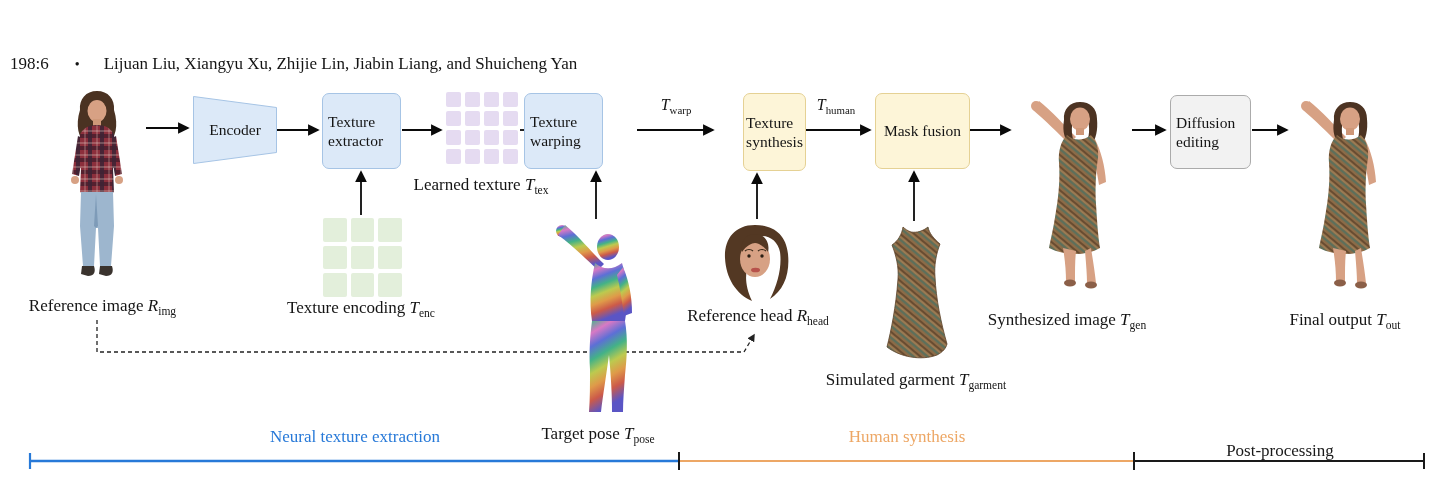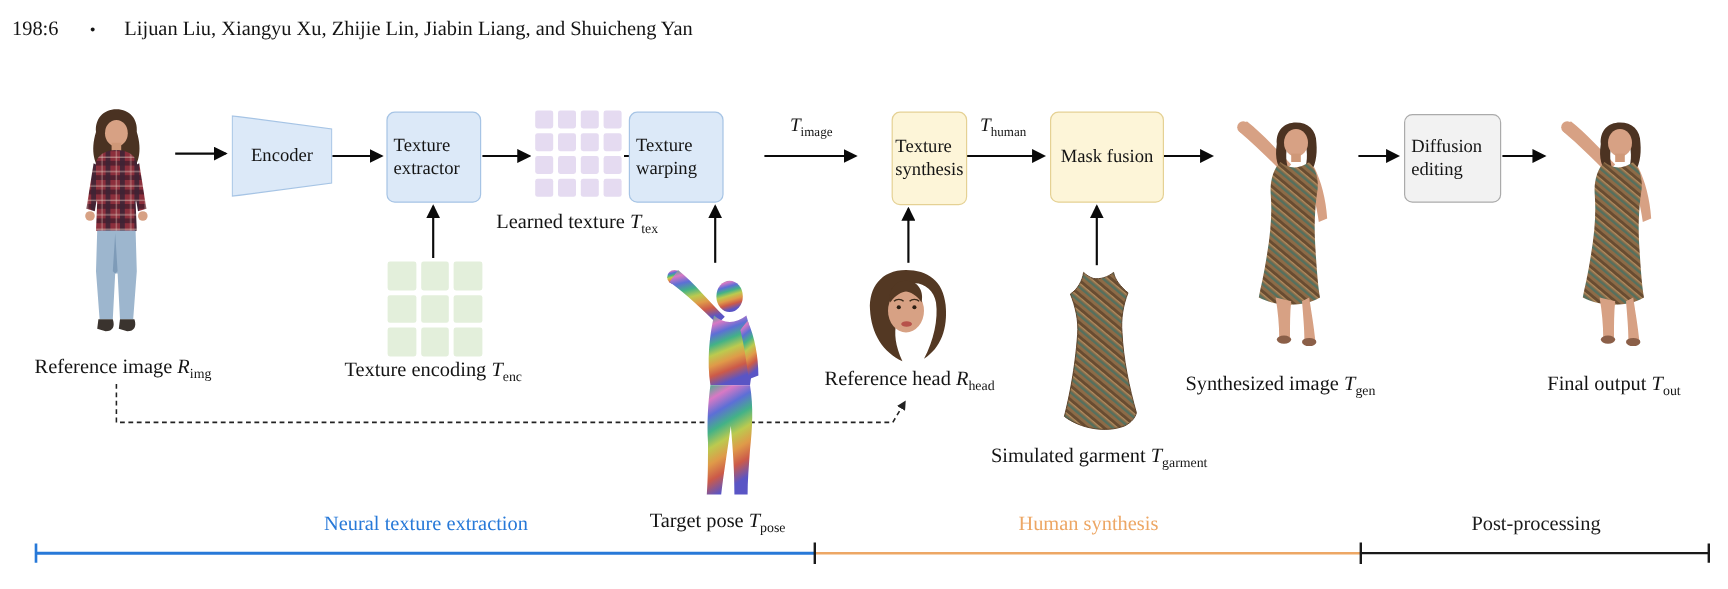--- a/index.html
+++ b/index.html
@@ -2,21 +2,21 @@
 <html style="--box-blue: #dce9f8; --box-blue-border: #a6c4e5; --box-yellow: #fdf5d8; --box-yellow-border: #e5d194; --box-gray: #f2f2f2; --box-gray-border: #ababab; --cell-purple: #e5dbf1; --cell-green: #e3efdb; --phase-blue: #2779d8; --phase-orange: #eda765; --phase-black: #1a1a1a;"><head>
 <meta charset="utf-8">
 <style>
   html,body{margin:0;padding:0;}
   body{
     width:1440px;height:491px;background:#ffffff;position:relative;overflow:hidden;
     font-family:"Liberation Serif","DejaVu Serif",serif;color:#141414;
   }
   
   .header{position:absolute;left:10px;top:14px;display:flex;align-items:baseline;font-size:17px;z-index:4;}
-  .header .page{margin-right:26px;}
+  .header .page{margin-right:26px;margin-top:40px;}
   .header .sep{margin-right:24px;font-size:14px;}
   
   .box{
     position:absolute;display:flex;align-items:center;justify-content:center;text-align:left;
     font-size:15.5px;line-height:1.25;border-radius:7px;border:1px solid #1d4ed8;
     box-sizing:border-box;padding:2px 5px;z-index:2;background:#fff;font-family:Liberation Serif, serif;
   }
   .box.blue{background:var(--box-blue,#dce9f8);border-color:var(--box-blue-border,#a6c4e5);}
   .box.yellow{background:var(--box-yellow,#fdf5d8);border-color:var(--box-yellow-border,#e5d194);}
   .box.gray{background:var(--box-gray,#f2f2f2);border-color:var(--box-gray-border,#ababab);}
@@ -27,21 +27,21 @@
   .grid{position:absolute;display:grid;z-index:2;}
   .grid .cell{width:var(--cell,16px);height:var(--cell,16px);border-radius:2px;background:var(--cellbg,#ddd);}
   
   .caption{position:absolute;font-size:17px;text-align:center;z-index:4;white-space:nowrap;}
   .caption.edge{font-size:16px;}
   .mvar{font-style:italic;}
   sub{font-size:68%;line-height:0;}
   .phase{font-size:17px;}
   .phase-0{color:var(--phase-blue,#2779d8);}
   .phase-1{color:var(--phase-orange,#eda765);}
-  .phase-2{color:var(--phase-black,#1a1a1a);}
+  .phase-2{color:var(--phase-black,#1a1a1a);margin-top:14px;}
   
   svg.overlay{position:absolute;left:0;top:0;z-index:1;pointer-events:none;}
   svg.fig{position:absolute;z-index:3;}
 </style>
 </head>
 <body>
 
 <svg width="0" height="0" style="position:absolute" aria-hidden="true">
   <defs>
     <pattern id="plaid" width="12" height="12" patternUnits="userSpaceOnUse">
@@ -177,21 +177,21 @@
     <div class="cell"></div>
     <div class="cell"></div>
     <div class="cell"></div>
     <div class="cell"></div>
     <div class="cell"></div>
     <div class="cell"></div>
     <div class="cell"></div>
   </div>
 
 <div class="caption edge" style="left:640px;top:96px;width:72px">
-  <span class="mvar">T</span><sub>image</sub>
+  <span class="mvar">T</span><sub>warp</sub>
 </div>
 <div class="caption edge" style="left:800px;top:96px;width:72px">
   <span class="mvar">T</span><sub>human</sub>
 </div>
 
 <svg class="fig" style="left:52px;top:86px" width="90" height="202" viewBox="0 0 90 202">
   <g>
     <path d="M45,5 C34,5 27,13 28,24 C23,40 27,52 33,57 L57,57 C63,52 67,40 62,24 C63,13 56,5 45,5 Z" fill="#4a3222"></path>
     <ellipse cx="45" cy="25" rx="9.5" ry="11" fill="#d7a184"></ellipse>
     <rect x="41" y="33" width="8" height="8" fill="#cf9878"></rect>

